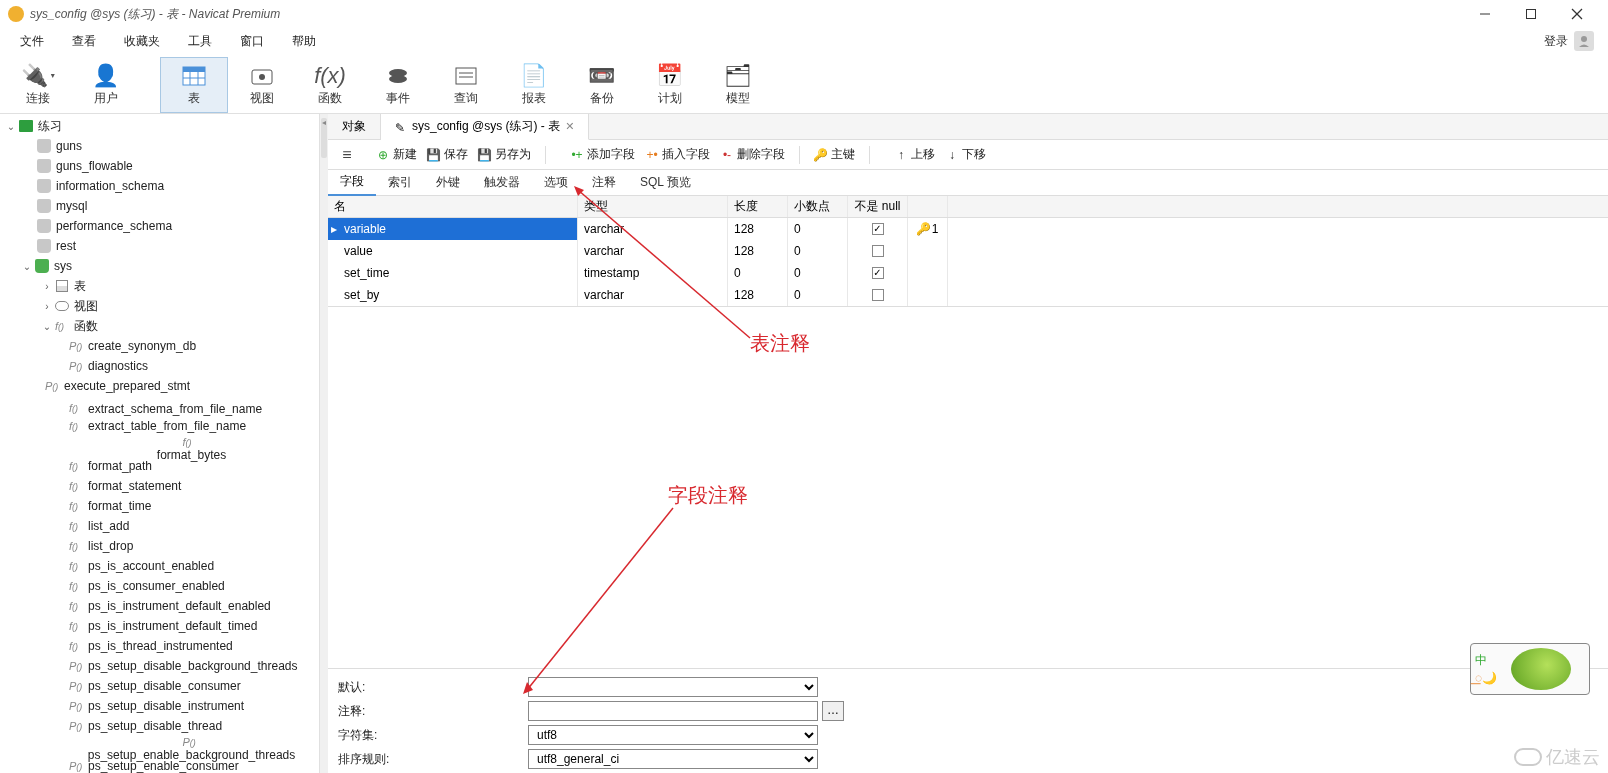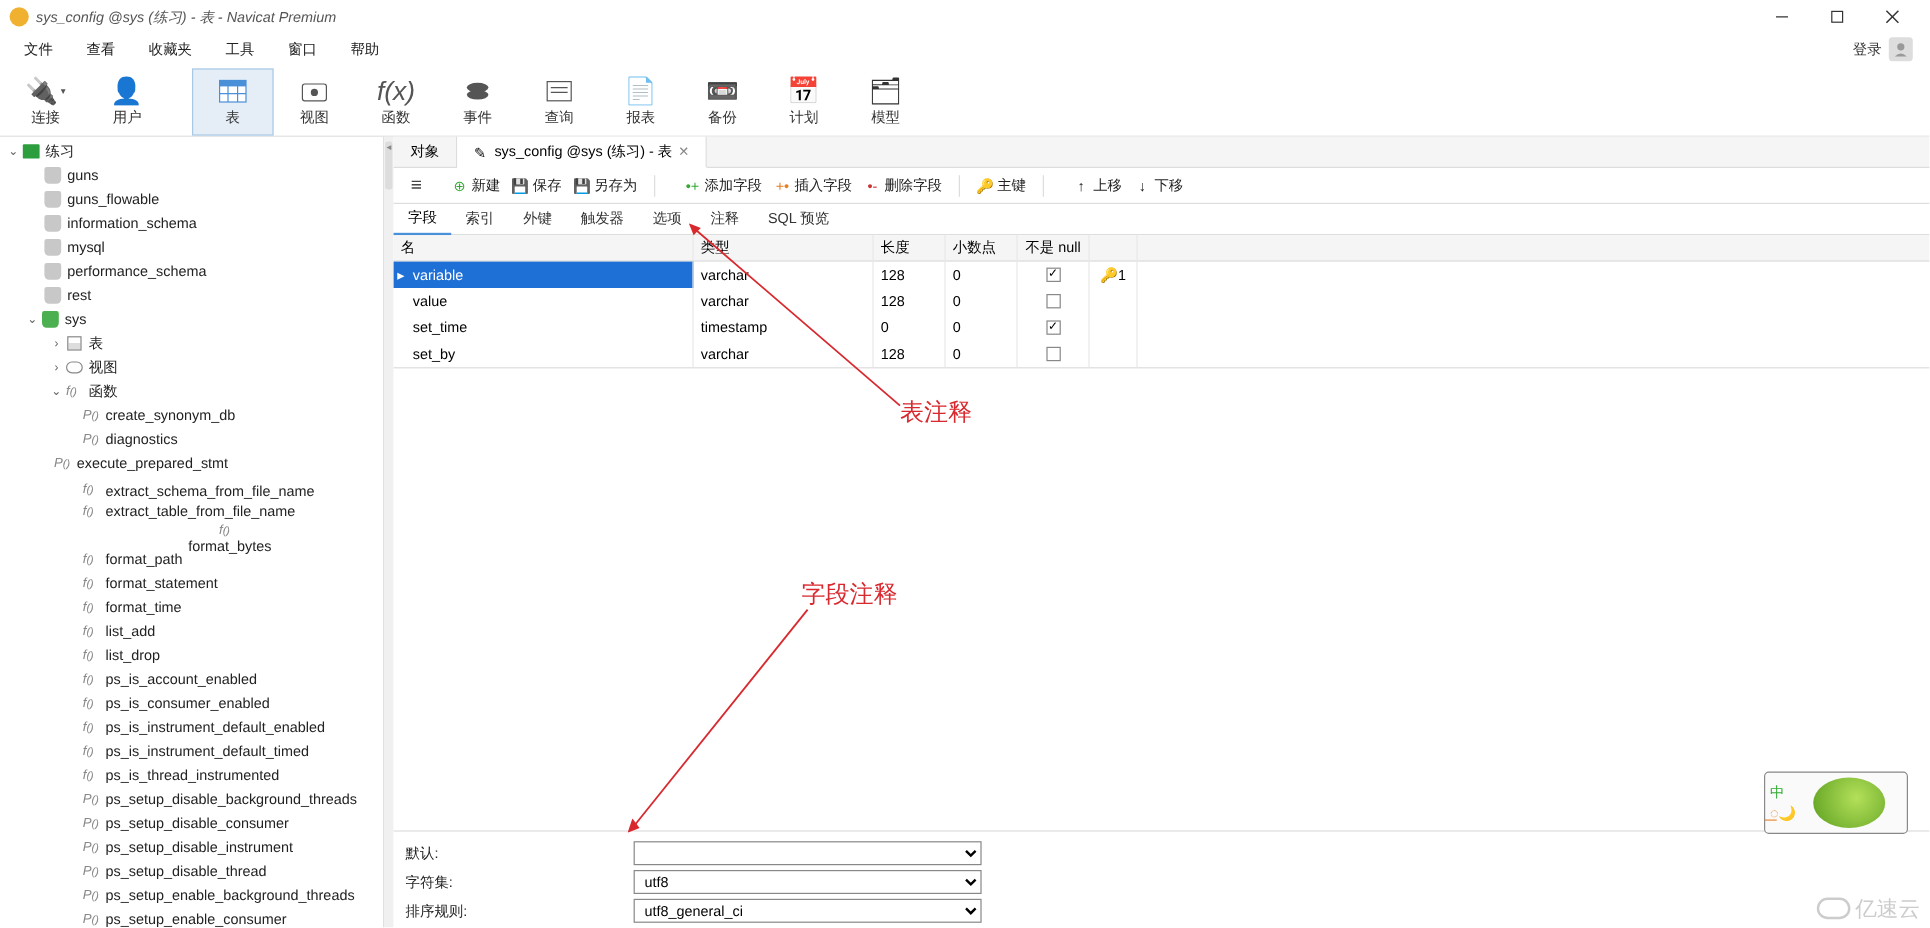--- a/index.html
+++ b/index.html
@@ -431,21 +431,21 @@
               <span class="p-ic"></span>
             </span>
             <span class="tree-label">ps_setup_disable_instrument</span>
           </div>
           <div class="tree-row" style="padding-left: 68px;">
             <span class="tree-icon">
               <span class="p-ic"></span>
             </span>
             <span class="tree-label">ps_setup_disable_thread</span>
           </div>
-          <div class="tree-row" style="padding-left: 68px;">
+          <div class="tree-row" style="padding-left: 68px; flex-direction: column;">
             <span class="tree-icon">
               <span class="p-ic"></span>
             </span>
             <span class="tree-label">ps_setup_enable_background_threads</span>
           </div>
           <div class="tree-row" style="padding-left: 68px;">
             <span class="tree-icon">
               <span class="p-ic"></span>
             </span>
             <span class="tree-label">ps_setup_enable_consumer</span>
@@ -597,20 +597,25 @@
           </div>
         </div>
     </div>
 
     <div class="spacer-mid"></div>
 
     <div class="bottom-form">
       <div class="form-row">
         <label>默认:</label>
         <select><option></option></select>
+      </div>
+      <div class="form-row">
+        <label>注释:</label>
+        <input value="" style="">
+        <span class="dots-btn">…</span>
       </div>
       <div class="form-row">
         <label>字符集:</label>
         <select><option>utf8</option></select>
       </div>
       <div class="form-row">
         <label>排序规则:</label>
         <select><option>utf8_general_ci</option></select>
       </div>
     </div>

